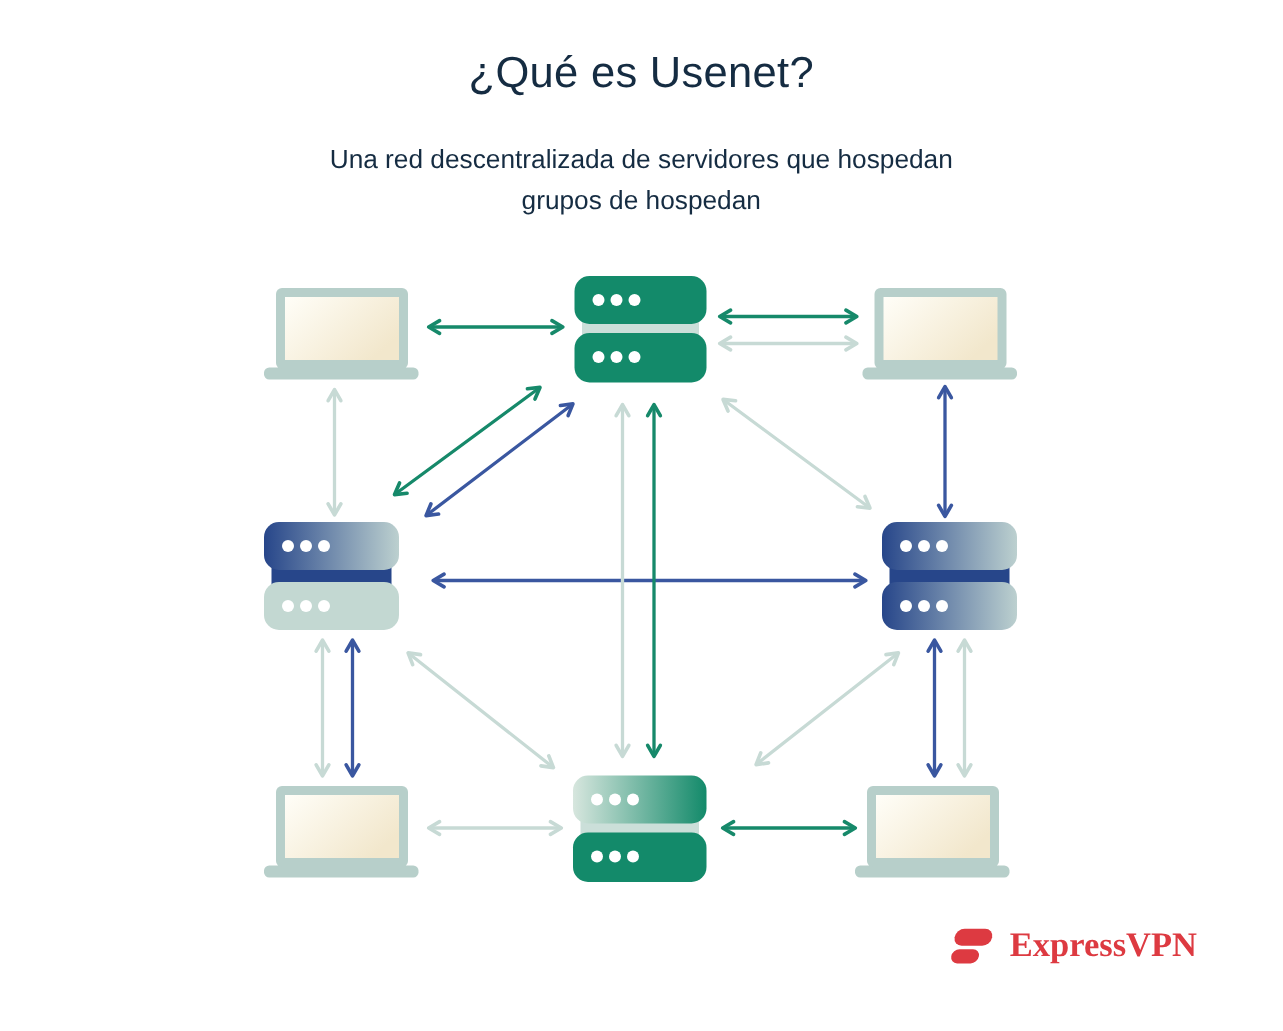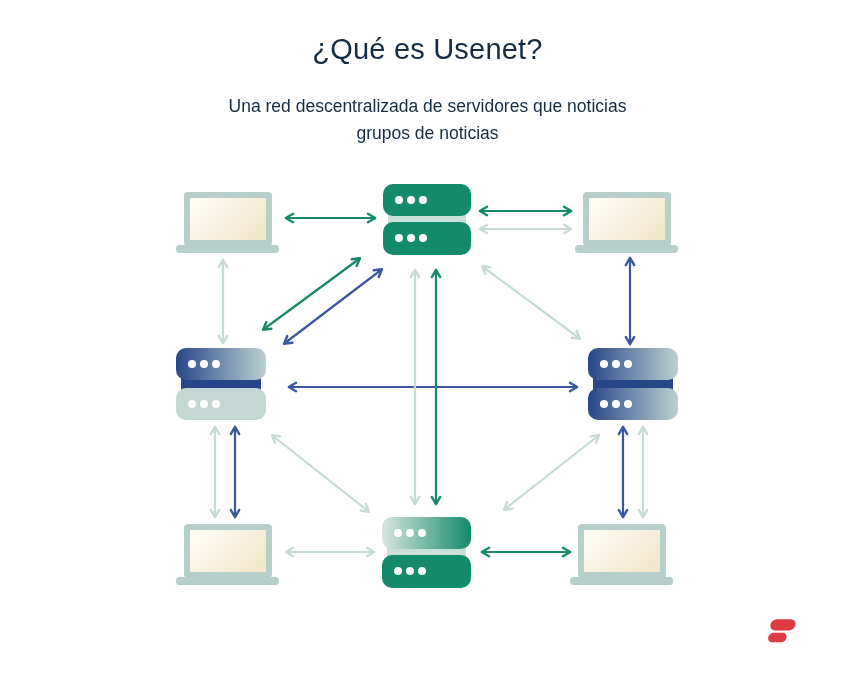--- a/index.html
+++ b/index.html
@@ -38,21 +38,21 @@
   .a-green{stroke:var(--green,#16896A);}
   .a-blue{stroke:var(--blue,#3A57A0);}
   .a-pale{stroke:var(--pale,#C7DAD5);}
 </style>
 </head>
 <body>
 
 <div class="page">
 
   <h1 class="title">¿Qué es Usenet?</h1>
-  <p class="subtitle">Una red descentralizada de servidores que noticias grupos de noticias</p>
+  <p class="subtitle">Una red descentralizada de servidores que hospedan grupos de hospedan</p>
 
   <svg class="diagram-svg" width="855" height="687" viewBox="0 0 855 687">
     <defs>
       <linearGradient id="gBlueSlab" x1="0" y1="0" x2="1" y2="0">
         <stop offset="0" stop-color="var(--dark-blue,#27468A)"></stop>
         <stop offset="1" stop-color="#BCD0CF"></stop>
       </linearGradient>
       <linearGradient id="gGreenSlab" x1="0" y1="0" x2="1" y2="0">
         <stop offset="0" stop-color="#D7E6DE"></stop>
         <stop offset="1" stop-color="var(--server-green,#138A6A)"></stop>
@@ -172,15 +172,16 @@
     </g>
   </svg>
 
   <div class="logo">
     <svg width="34" height="34" viewBox="0 0 36 36">
       <g transform="skewX(-10) translate(6 0)">
         <rect x="3" y="6.5" width="26.5" height="12" rx="6" style="fill:var(--red,#DD3A41)"></rect>
         <rect x="3" y="21" width="19.5" height="10" rx="5" style="fill:var(--red,#DD3A41)"></rect>
       </g>
     </svg>
+    <span class="logo-text">ExpressVPN</span>
   </div>
 
 </div>
 
 </body></html>

